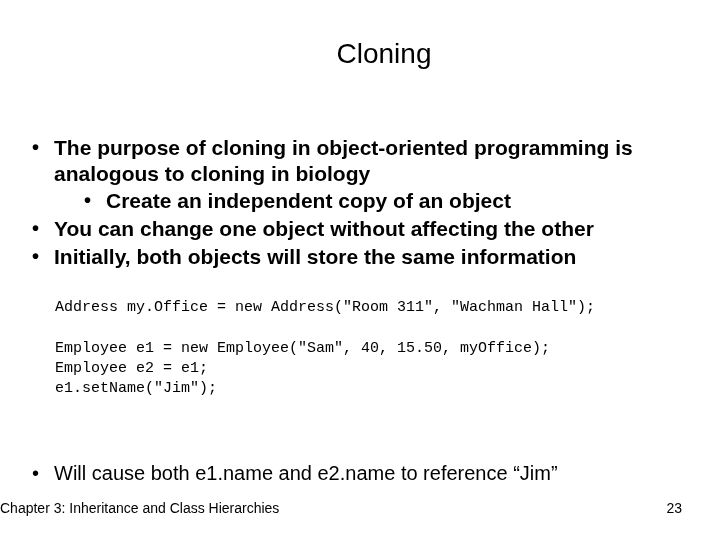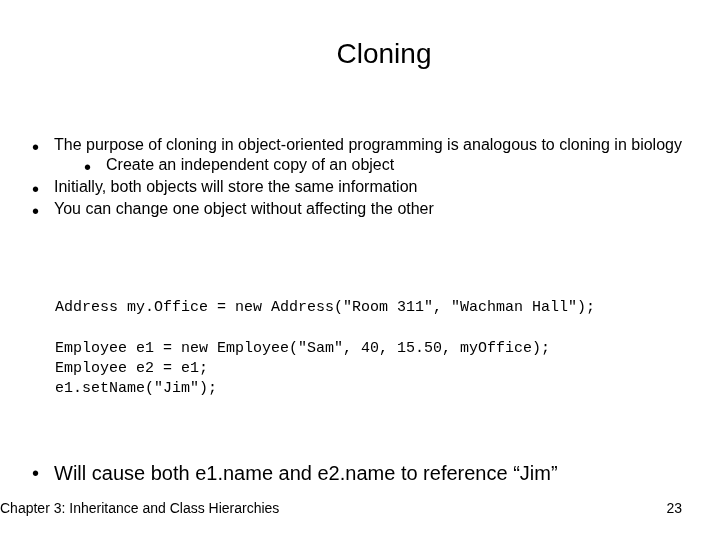--- a/index.html
+++ b/index.html
@@ -26,22 +26,23 @@
     text-align: center;
     font-size: 28px;
     font-weight: 400;
     margin-left: 24px;
   }
   .body {
     position: absolute;
     top: 135px;
     left: 28px;
     right: 28px;
-    font-size: 16px;
+    font-size: 21px;
     line-height: 1.25;
+    font-weight: bold;
   }
   ul.top {
     margin: 0;
     padding: 0;
     list-style: none;
   }
   ul.top > li {
     position: relative;
     padding-left: 26px;
     margin: 0 0 2px 0;
@@ -117,24 +118,24 @@
     <ul class="top">
       <li>
         <span>The purpose of cloning in object-oriented programming is analogous to cloning in biology</span>
         <ul class="sub">
           <li>
             <span>Create an independent copy of an object</span>
           </li>
         </ul>
       </li>
       <li>
-        <span>Initially, both objects will store the same information</span>
+        <span>You can change one object without affecting the other</span>
       </li>
       <li>
-        <span>You can change one object without affecting the other</span>
+        <span>Initially, both objects will store the same information</span>
       </li>
     </ul>
   </div>
 
   <div class="codeblock"><span>Address my.Office = new Address("Room 311", "Wachman Hall");</span>
 <span></span>
 <span>Employee e1 = new Employee("Sam", 40, 15.50, myOffice);</span>
 <span>Employee e2 = e1;</span>
 <span>e1.setName("Jim");</span></div>
 

